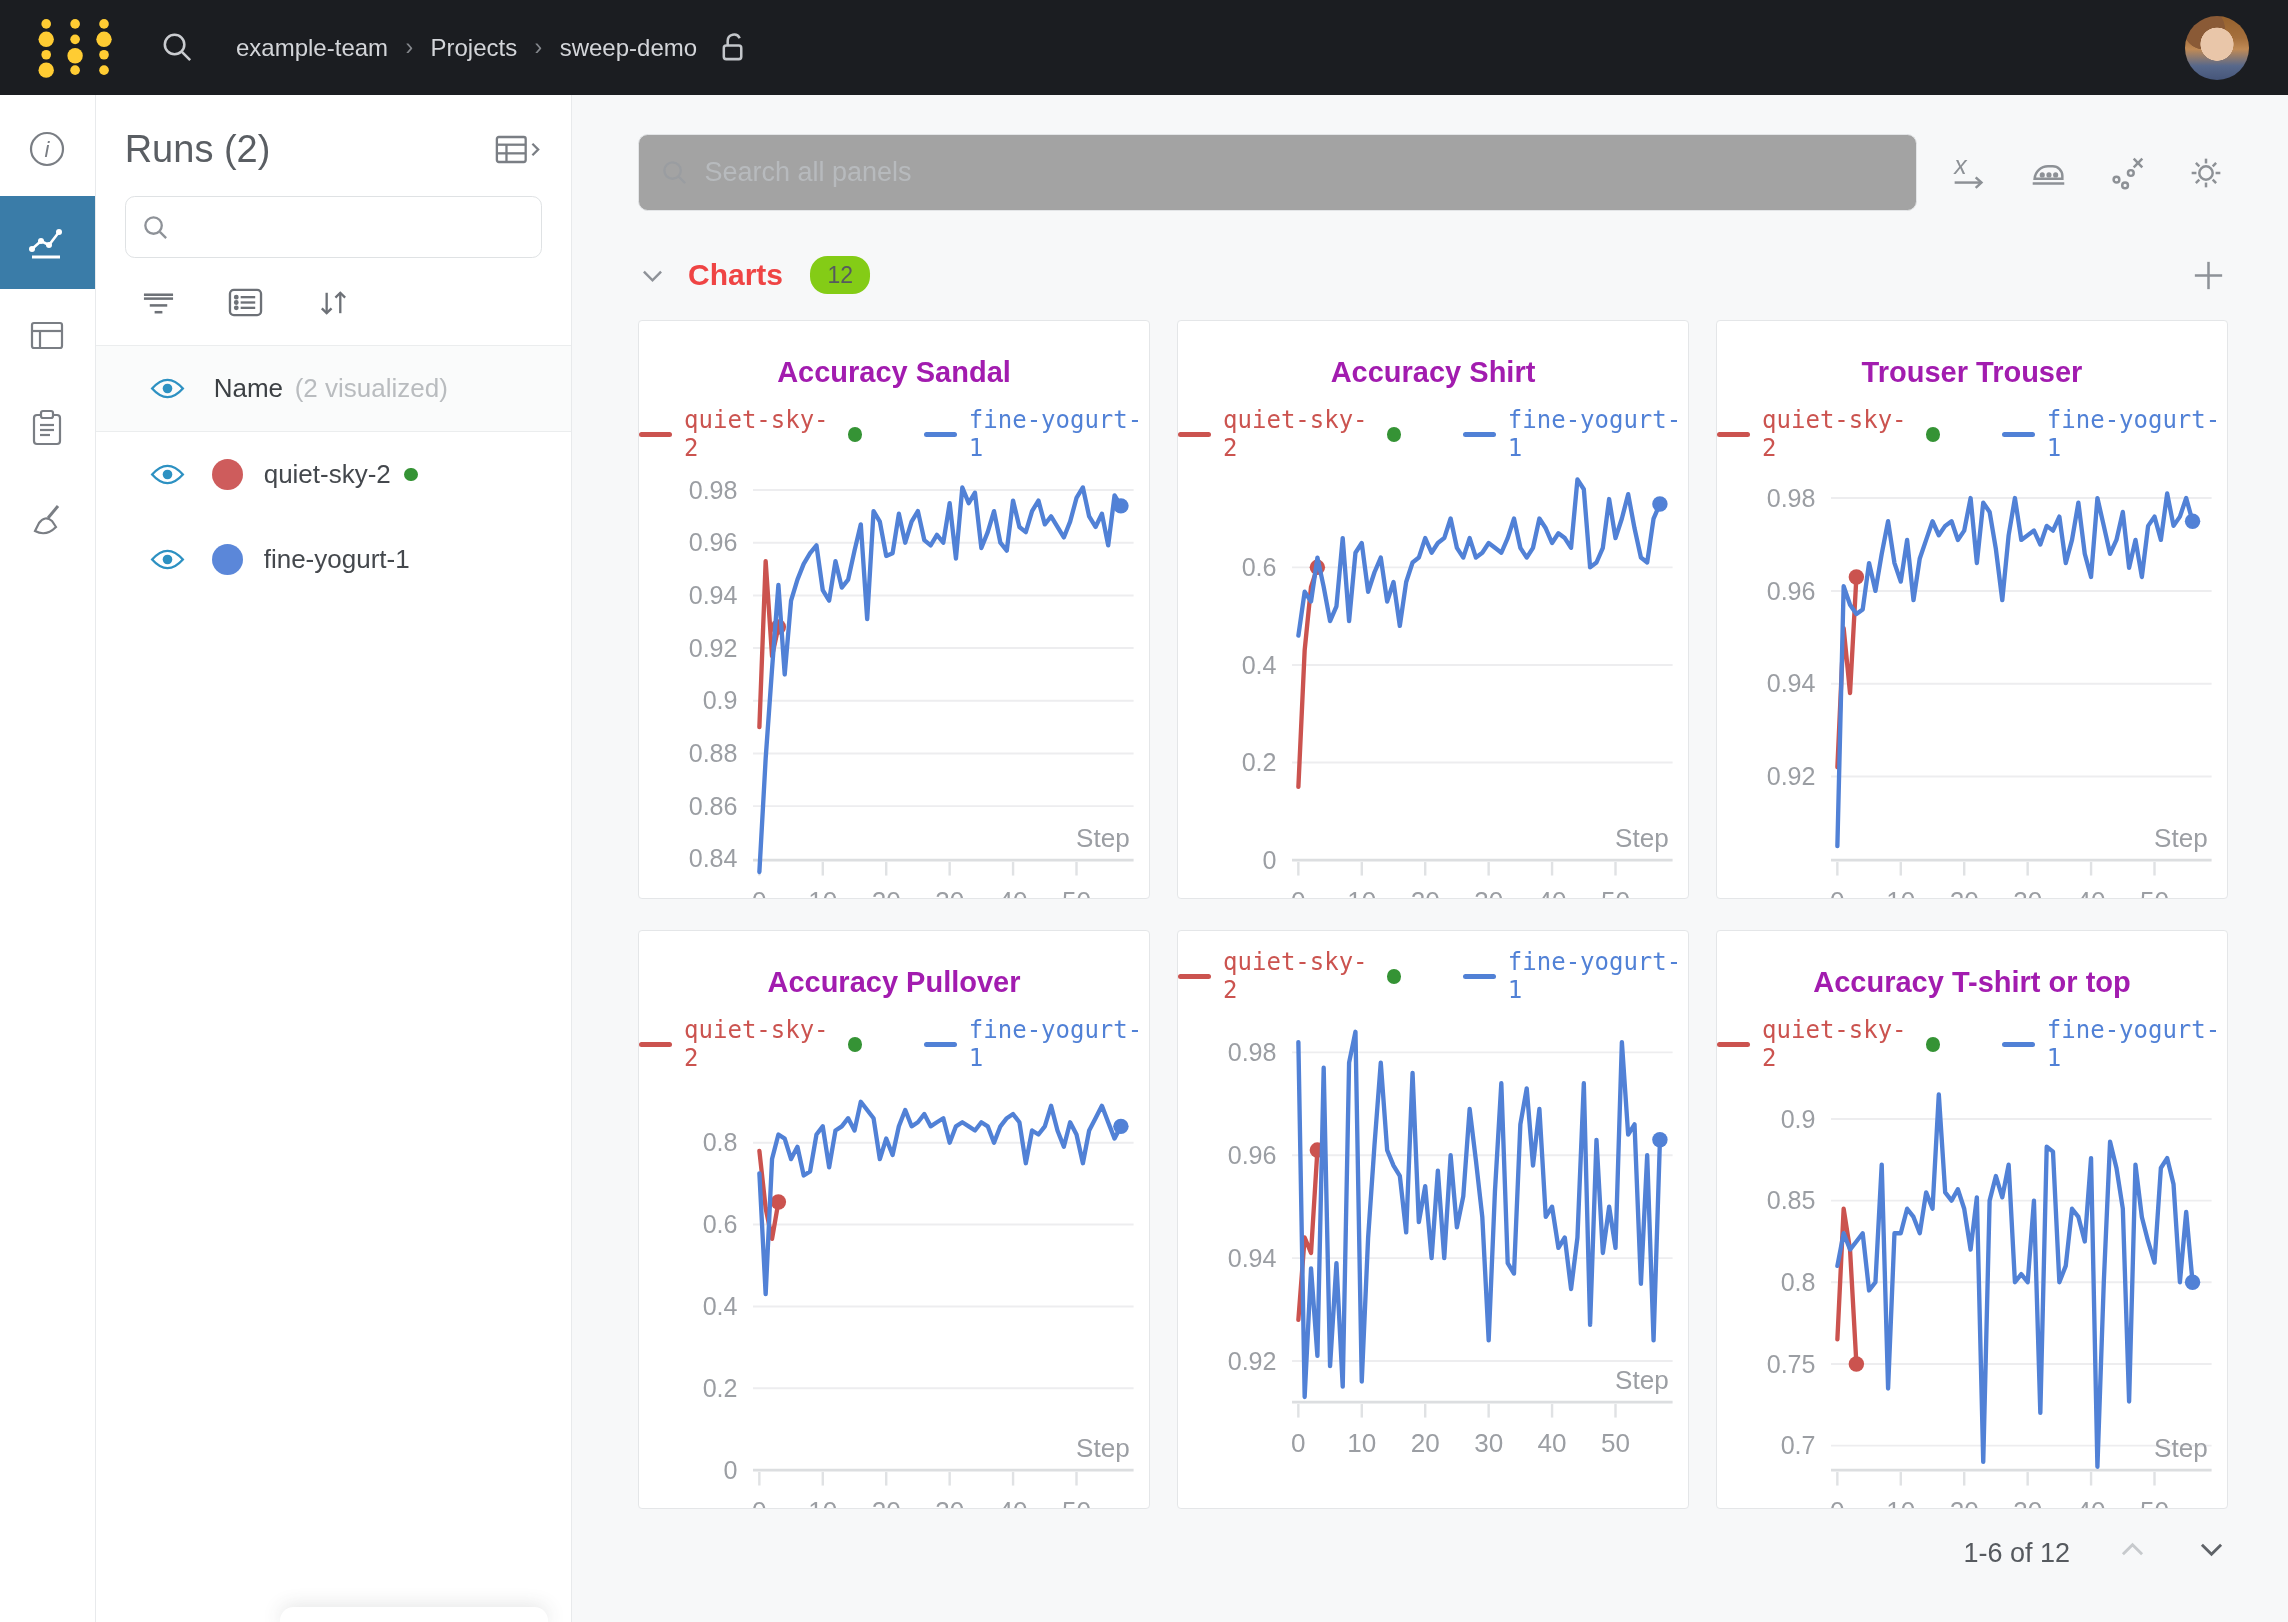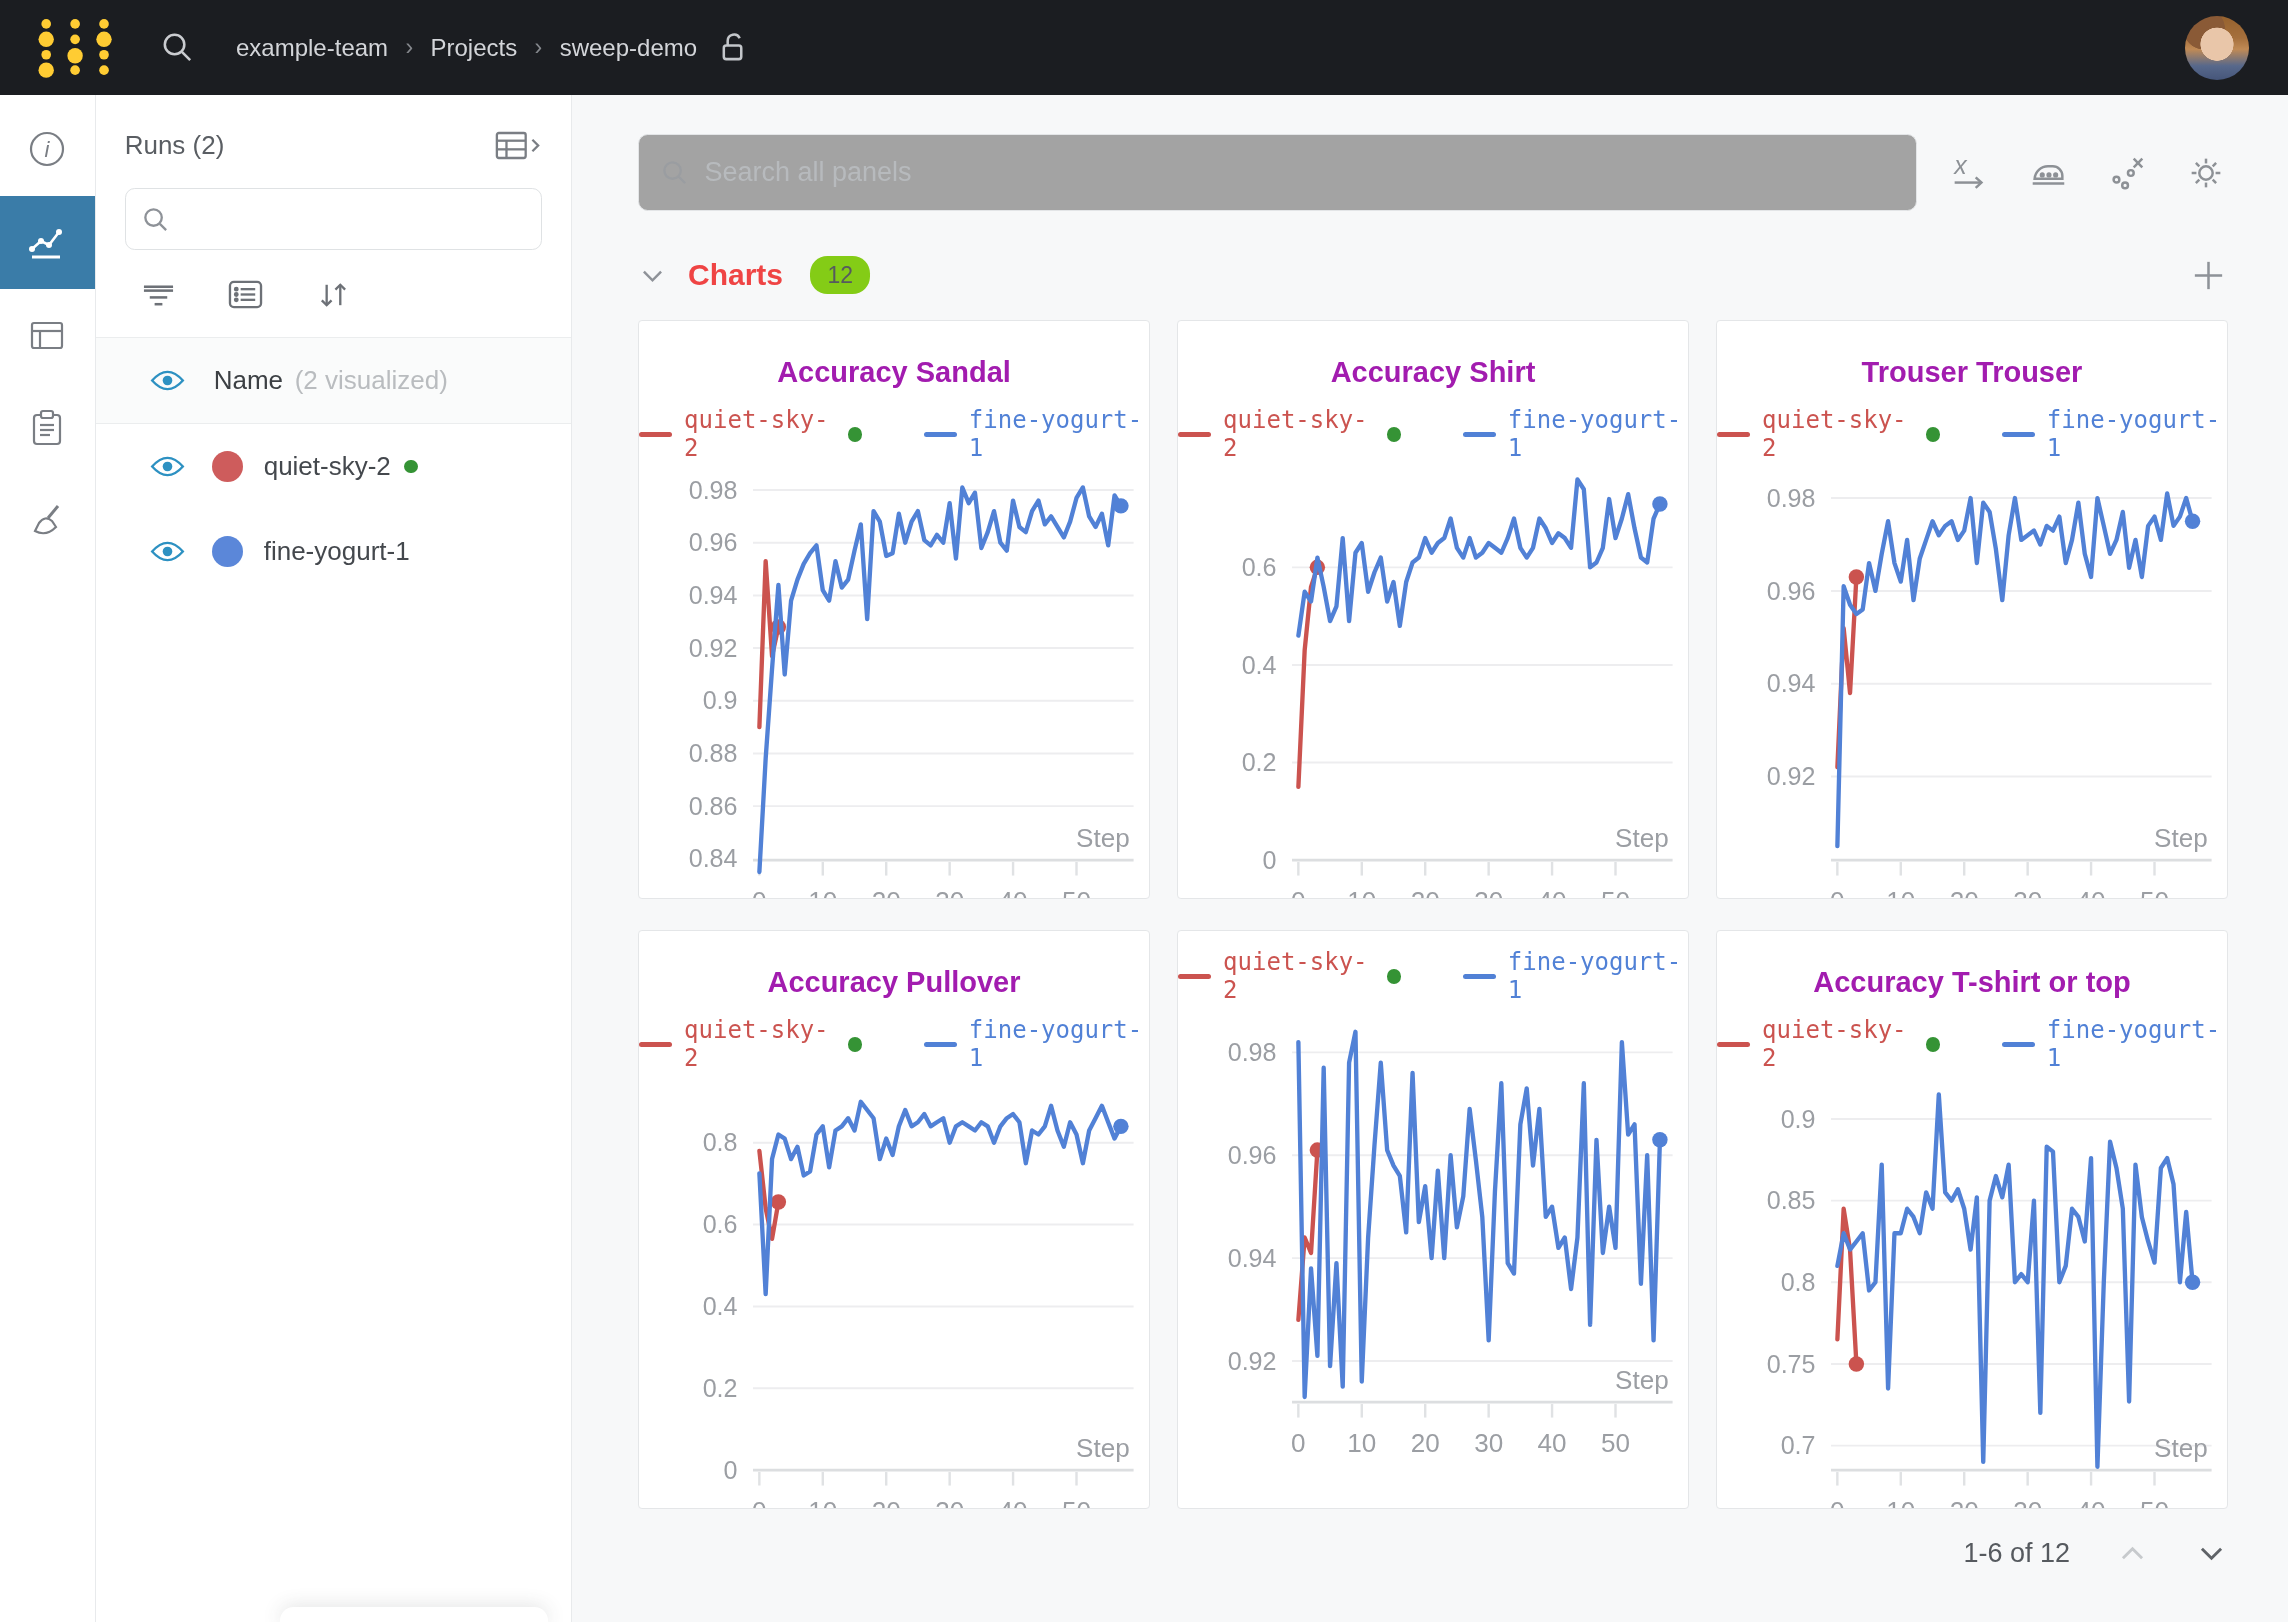--- a/index.html
+++ b/index.html
@@ -25,21 +25,21 @@
 
   
   .app { display:flex; height:1527px; }
   .rail { width:97px; background:#ffffff; border-right:1.9px solid #e8eaec; padding-top:7.7px; }
   .rail-item { height:93px; display:flex; align-items:center; justify-content:center;
     color:#7a7e84; cursor:pointer; }
   .rail-item.active { background:#3a7ca8; color:#ffffff; }
 
   .runs { width:483px; background:#ffffff; border-right:1.9px solid #e8eaec; position:relative; }
   .runs-head { display:flex; align-items:center; padding:33px 29px 0 29px; }
-  .runs-title { font-size:26px; color:#5a5e63; font-weight:400; flex:1; }
+  .runs-title { font-size:38px; color:#5a5e63; font-weight:400; flex:1; }
   .runs-expand { color:#7a7e84; cursor:pointer; display:flex; align-items:center; }
   .runs-search { margin:25px 29px 0 29px; height:62px; border:1.9px solid #dfe2e4; border-radius:9.7px;
     display:flex; align-items:center; padding:0 15.4px; background:#fff; }
   .runs-search input { border:none; outline:none; flex:1; font-size:24px; margin-left:11.6px;
     font-family:"Liberation Sans",sans-serif; color:#44484d; background:transparent; }
   .runs-tools { display:flex; align-items:center; gap:50px; padding:27px 0 25px 44px; color:#6d7177; }
   .runs-tools .tool { cursor:pointer; display:flex; }
   .name-row { border-top:1.9px solid #ebedee; border-bottom:1.9px solid #ebedee; background:#fafbfb;
     display:flex; align-items:center; height:87px; padding-left:54px; }
   .name-label { font-size:26px; color:#3c4044; margin-left:29px; }
@@ -72,21 +72,21 @@
   .panel { width:512px; height:579px; background:#ffffff; border:1.9px solid #e4e6e8;
     border-radius:3.9px; overflow:hidden; cursor:pointer; }
   .panel-title { text-align:center; font-size:29px; font-weight:700; color:#a21caf; margin-top:35px; }
   .legend { display:flex; justify-content:center; align-items:center; gap:62px; margin-top:17.4px;
     font-family:"DejaVu Sans Mono", monospace; font-size:24px; }
   .legend-item { display:flex; align-items:center; gap:11.6px; cursor:pointer; }
   .legend-dash { width:35px; height:4.8px; border-radius:2.9px; }
   .legend-status { width:14.5px; height:14.5px; border-radius:50%; }
   .plot { display:block; margin-top:3.9px; }
 
-  .pager { display:flex; align-items:center; justify-content:flex-end; margin-top:29px; gap:46px; }
+  .pager { display:flex; align-items:flex-start; justify-content:flex-end; margin-top:29px; gap:46px; }
   .pager-label { font-size:27px; color:#565a5f; }
   .pager-up { color:#c7cacd; cursor:pointer; display:flex; }
   .pager-down { color:#5f6368; cursor:pointer; display:flex; }
 
   .toast-peek { position:fixed; left:280px; bottom:0; width:268px; height:15.4px; background:#ffffff;
     border-radius:13.5px 13.5px 0 0; box-shadow:0 0 19.3px rgba(60,64,67,.18); }
 
   svg text { font-family:"Liberation Sans", sans-serif; }
 </style>
 </head>

